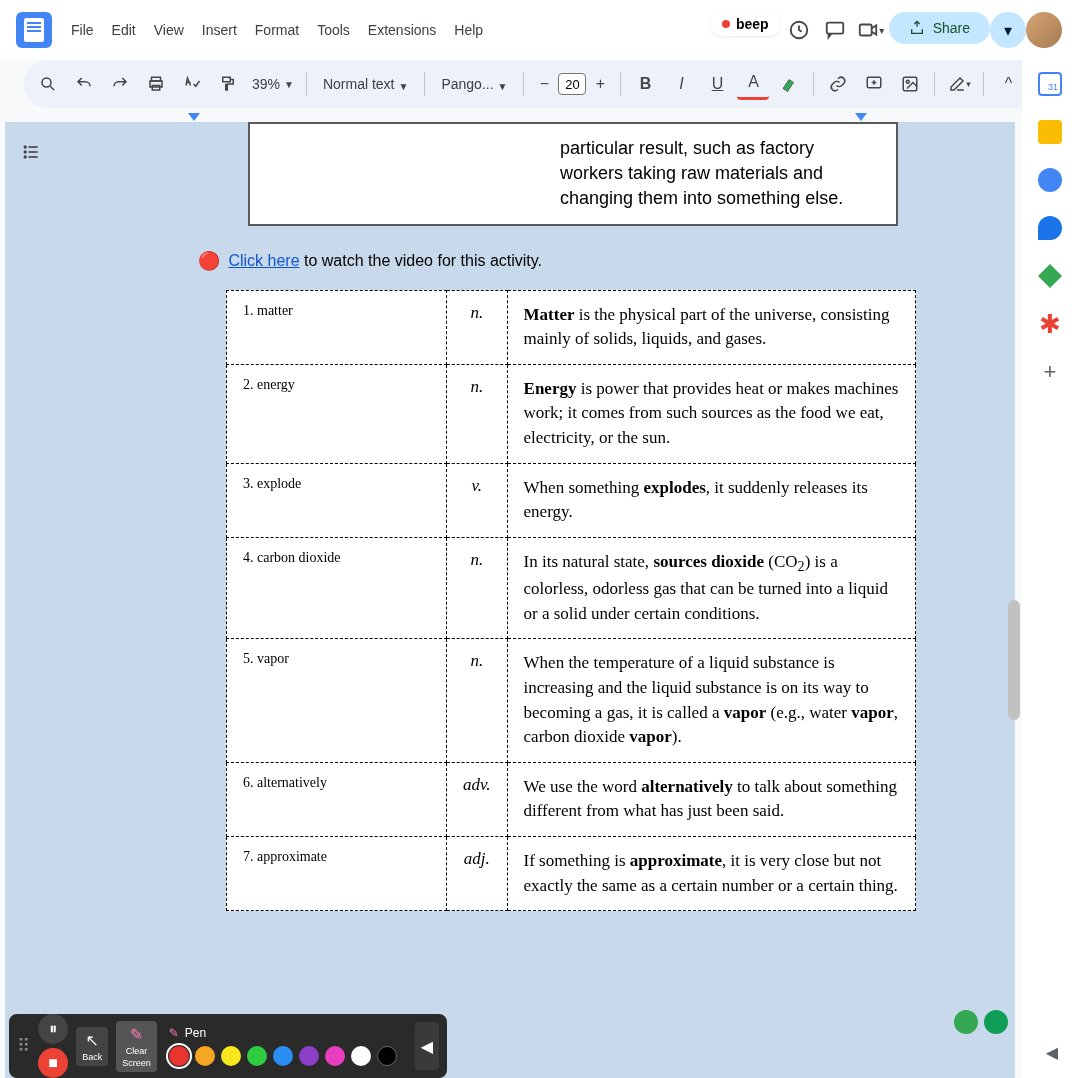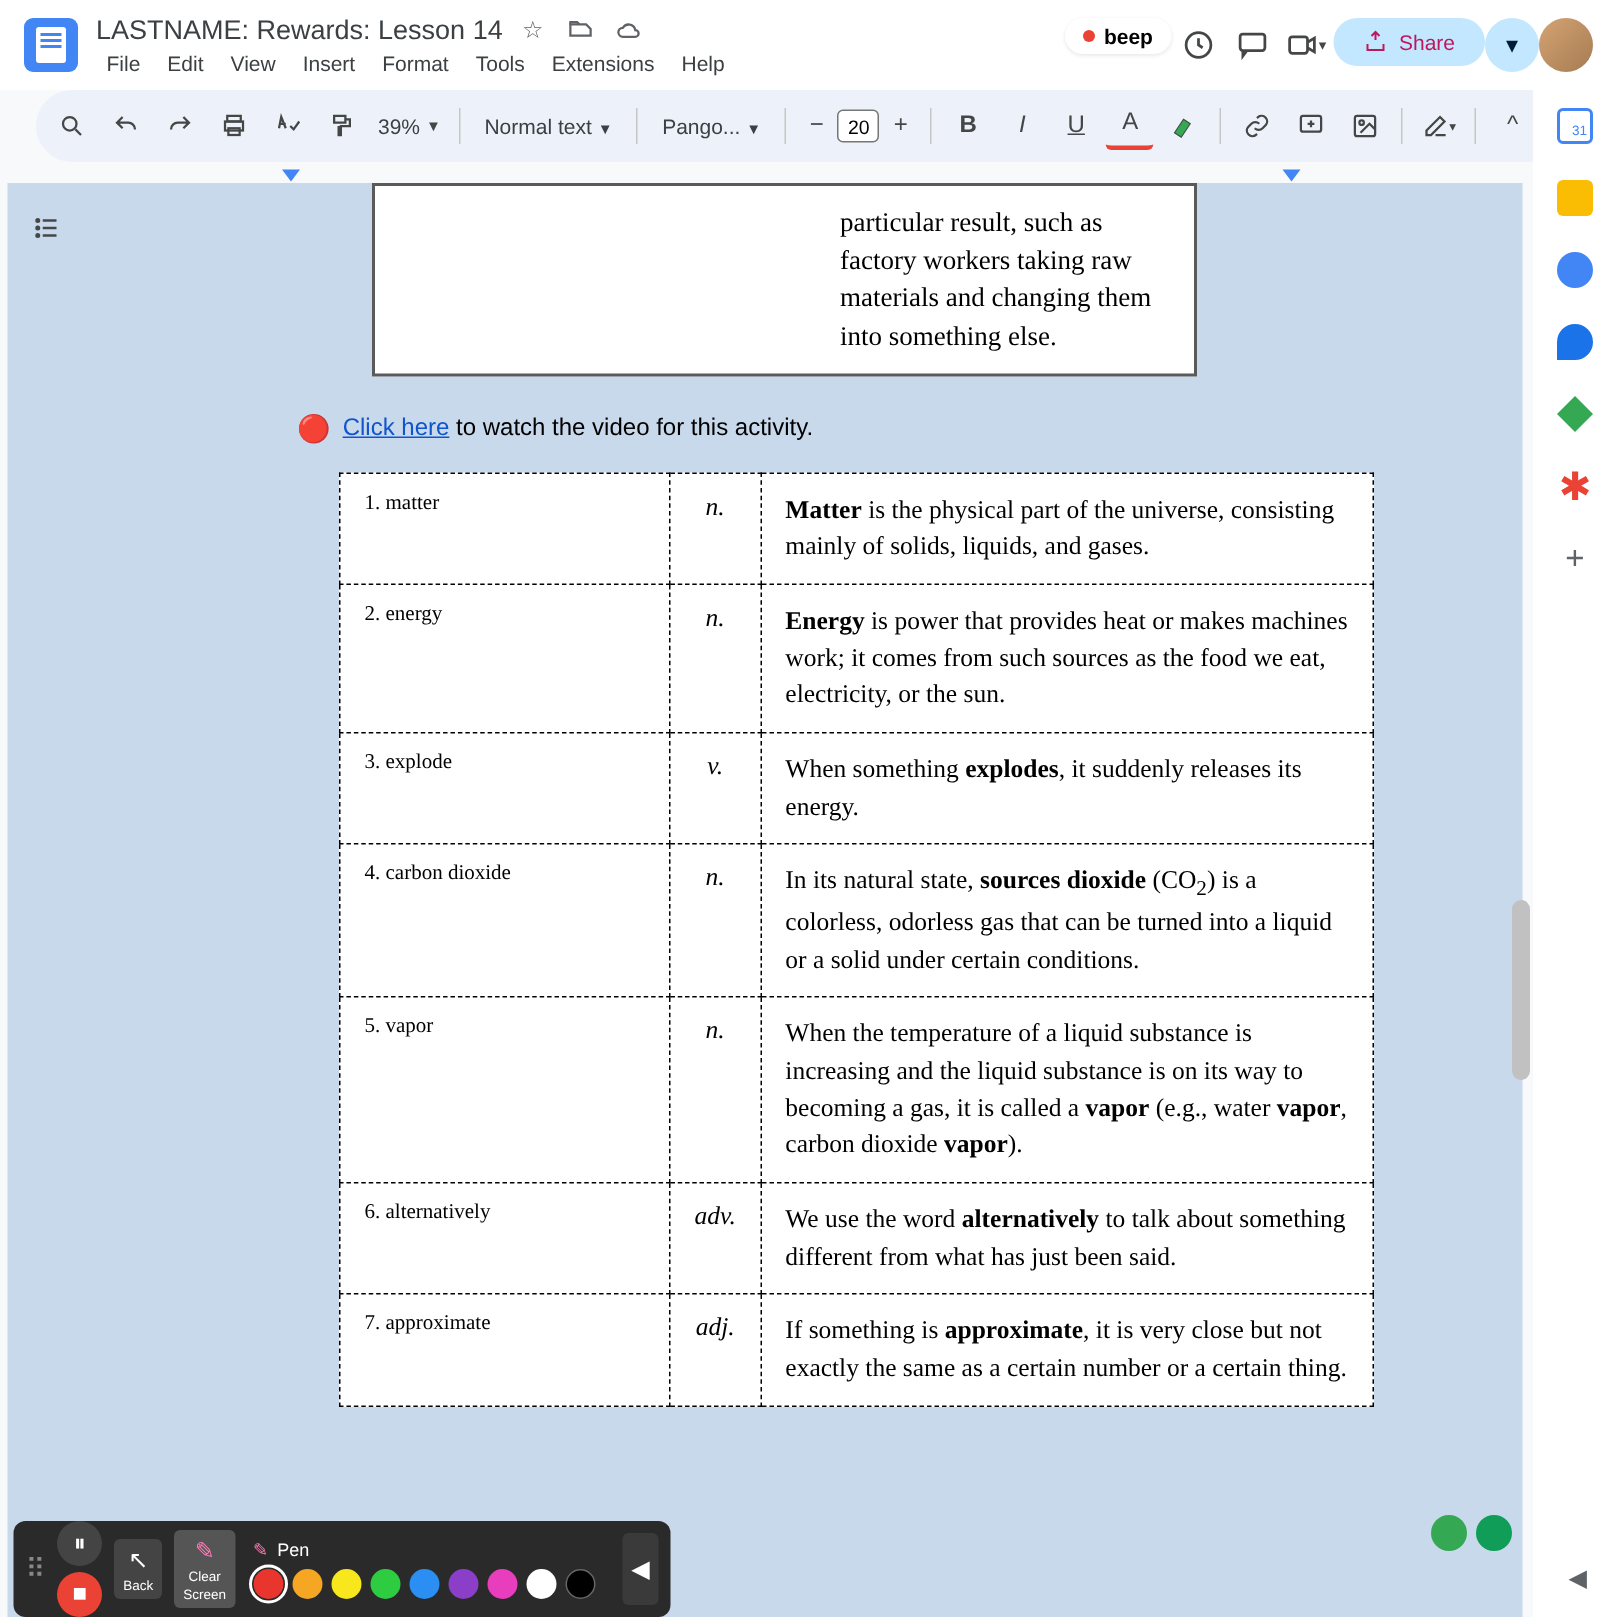--- a/index.html
+++ b/index.html
@@ -90,21 +90,21 @@
   border-radius: 50%;
 }
 .share-btn {
   background: #c2e7ff;
   border-radius: 20px;
   padding: 8px 20px;
   display: flex;
   align-items: center;
   gap: 8px;
   font-size: 14px;
-  color: #be185d;
+  color: #14532d;
   cursor: pointer;
 }
 .quick-share {
   width: 36px; height: 36px; border-radius: 50%;
   background: #c2e7ff; display:flex; align-items:center; justify-content:center;
   cursor:pointer; color:#001d35;
 }
 .avatar {
   width: 36px;
   height: 36px;
@@ -192,25 +192,25 @@
 }
 .page {
   position: absolute;
   left: 193px;
   top: 0;
   width: 748px;
   background: #c8d9ec;
 }
 .topbox {
   margin-left: 50px;
-  width: 550px;
+  width: 650px;
   border: 2px solid #5a5a5a;
   background: #fff;
   padding: 12px 18px 12px 310px;
-  font-family: Liberation Serif, serif;
+  font-family: Liberation Sans, sans-serif;
   font-size: 18px;
   line-height: 1.4;
 }
 .video-line {
   margin-top: 24px;
   display: flex;
   align-items: center;
   gap: 8px;
   font-size: 16px;
 }
@@ -351,35 +351,20 @@
 }
 </style>
 </head>
 <body>
 
 <div class="header">
   <div class="docs-icon">
     <div class="docs-icon-inner"></div>
   </div>
   <div class="title-area">
-    <div class="title-row">
-      <span class="doc-title">LASTNAME: Rewards: Lesson 14</span>
-      <span class="header-icon-btn">☆</span>
-      <span class="header-icon-btn">
-        <svg width="18" height="18" viewBox="0 0 24 24" fill="none" stroke="currentColor" stroke-width="2">
-            <path d="M3 7h14l4 4v6H3z"></path>
-            <path d="M3 7V5h6l2 2"></path>
-          </svg>
-      </span>
-      <span class="header-icon-btn">
-        <svg width="18" height="18" viewBox="0 0 24 24" fill="none" stroke="currentColor" stroke-width="2">
-            <path d="M18 18H7a4 4 0 110-8 6 6 0 0111 2 3 3 0 010 6z"></path>
-          </svg>
-      </span>
-    </div>
     <div class="menubar" id="menubar">
         <span class="menubar-item">File</span>
         <span class="menubar-item">Edit</span>
         <span class="menubar-item">View</span>
         <span class="menubar-item">Insert</span>
         <span class="menubar-item">Format</span>
         <span class="menubar-item">Tools</span>
         <span class="menubar-item">Extensions</span>
         <span class="menubar-item">Help</span>
       </div>

